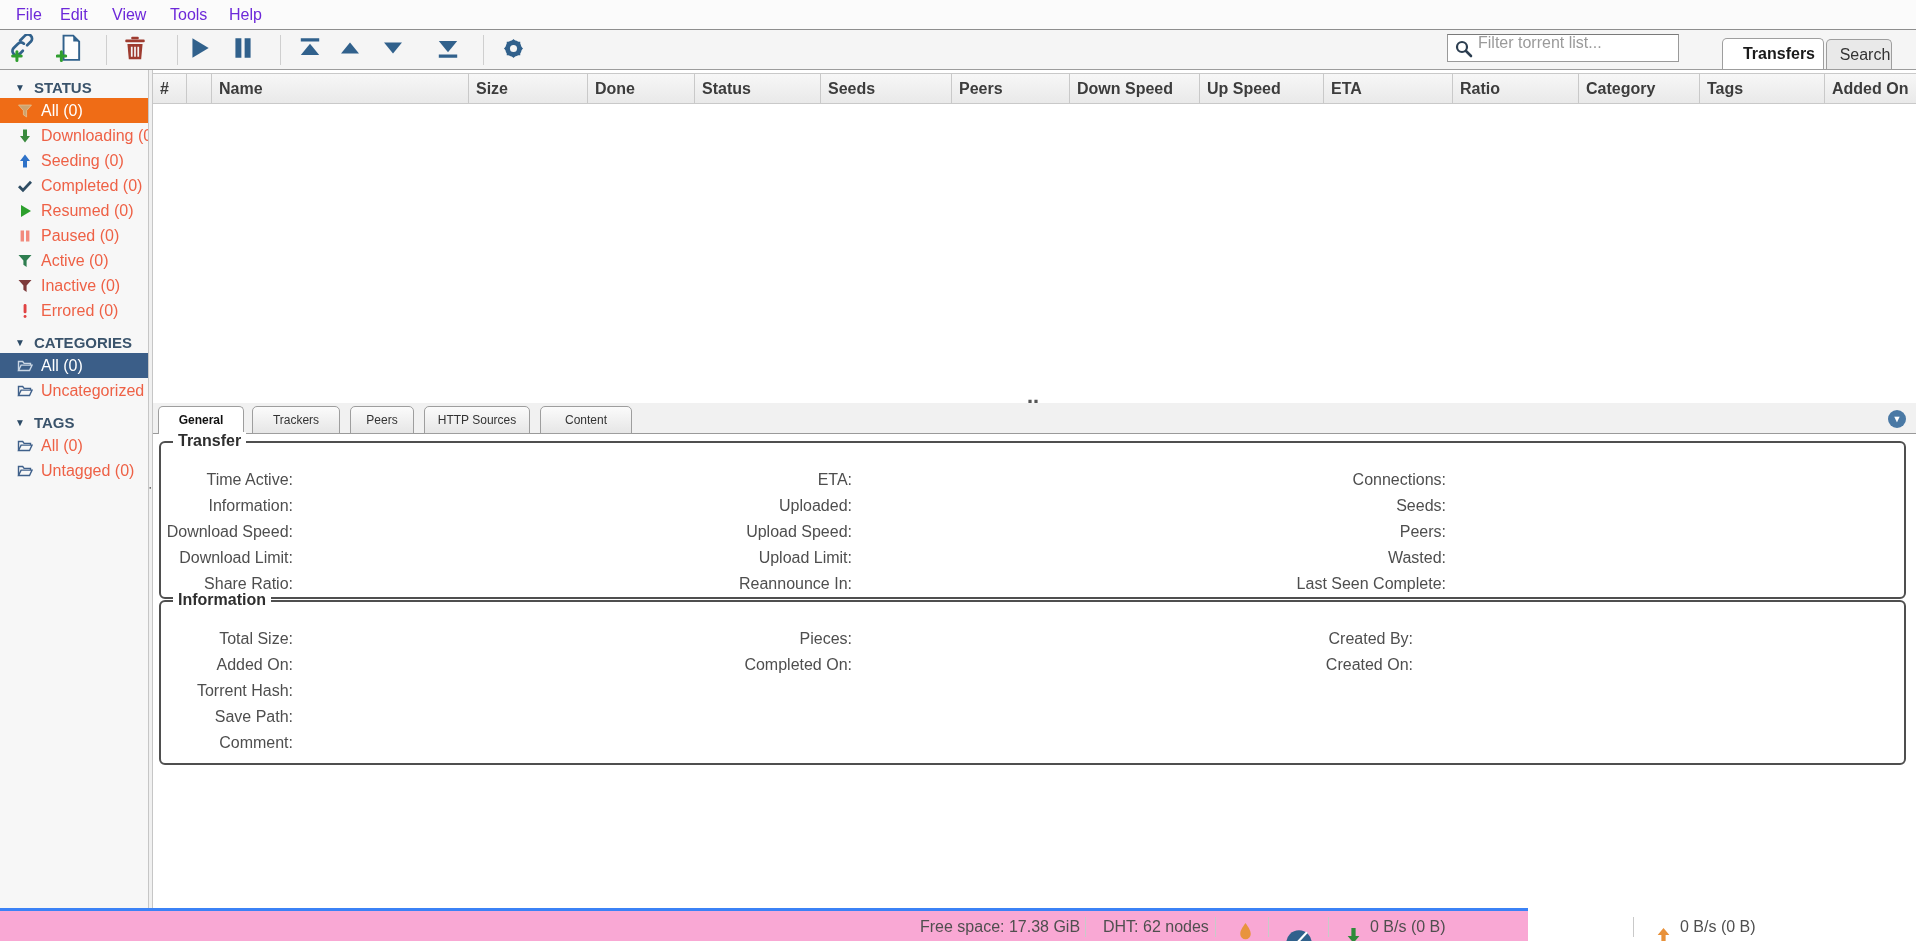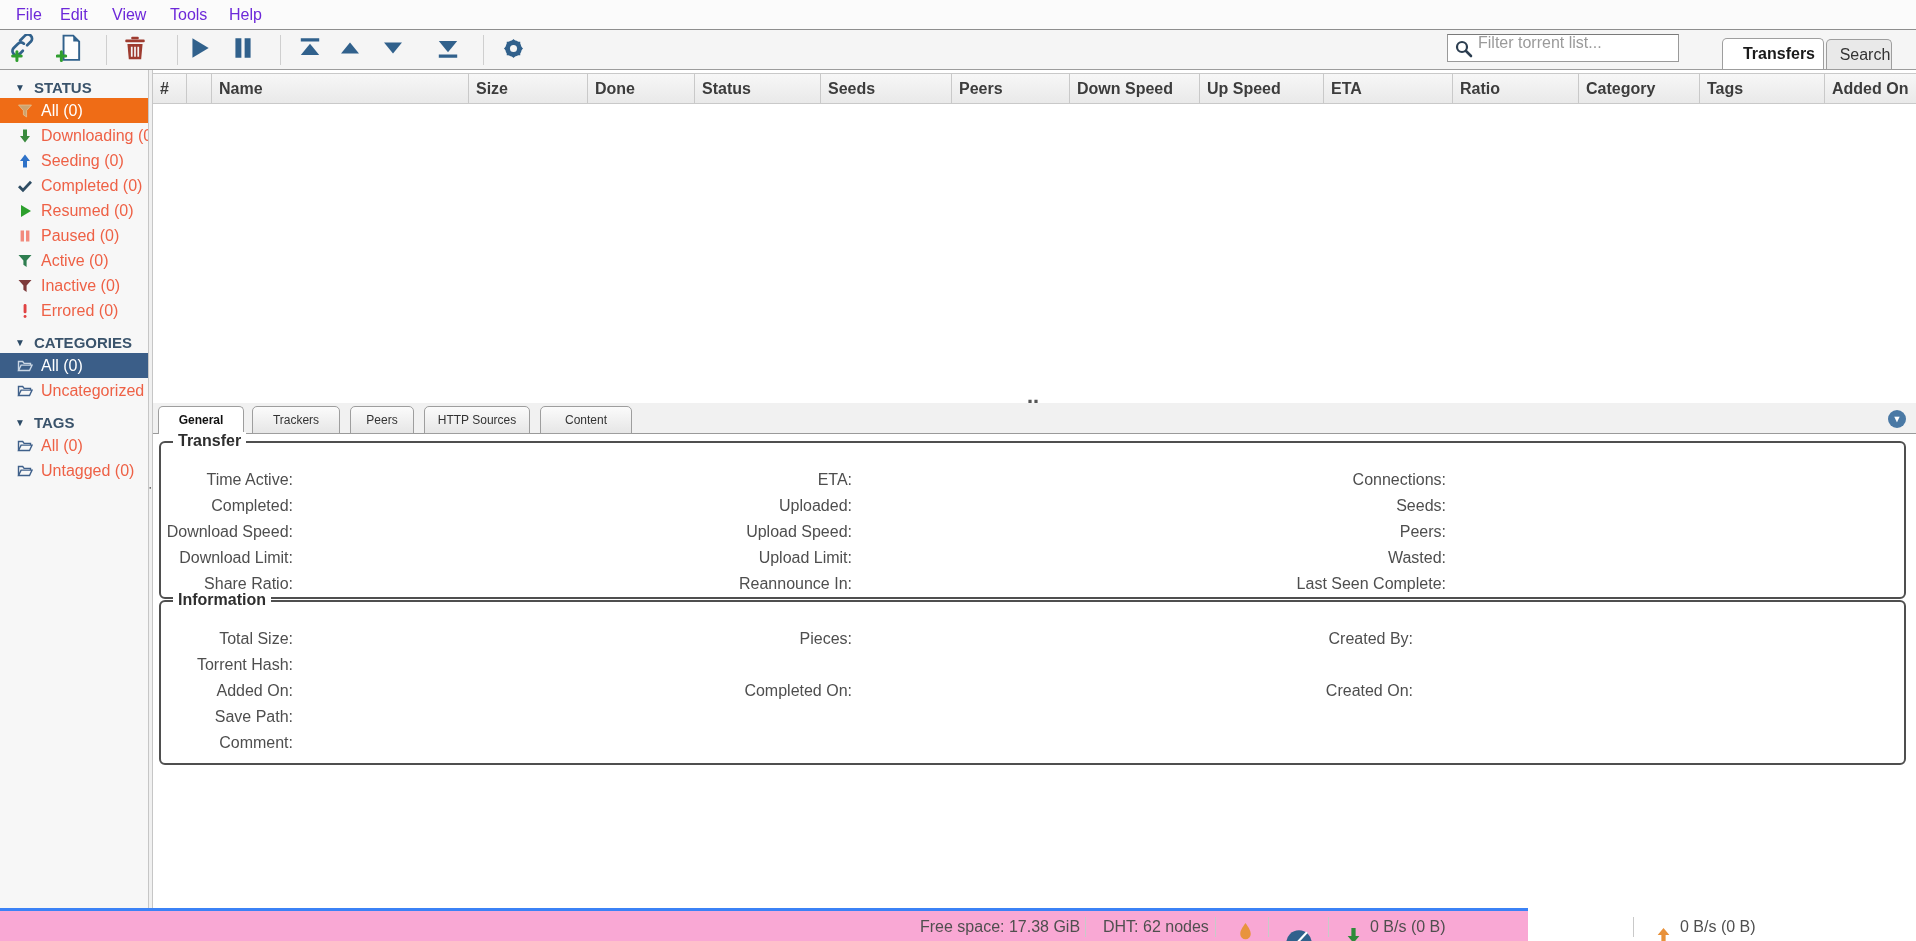--- a/index.html
+++ b/index.html
@@ -338,21 +338,21 @@
     <div class="panelcontent">
       <div class="fbox transfer">
         <div class="flegend">Transfer</div>
         <div class="frows">
           <div class="frow">
             <span class="c1">Time Active:</span>
             <span class="c2">ETA:</span>
             <span class="c3">Connections:</span>
           </div>
           <div class="frow">
-            <span class="c1">Completed:</span>
+            <span class="c1">Information:</span>
             <span class="c2">Uploaded:</span>
             <span class="c3">Seeds:</span>
           </div>
           <div class="frow">
             <span class="c1">Download Speed:</span>
             <span class="c2">Upload Speed:</span>
             <span class="c3">Peers:</span>
           </div>
           <div class="frow">
             <span class="c1">Download Limit:</span>
@@ -369,26 +369,26 @@
 
       <div class="fbox information">
         <div class="flegend">Information</div>
         <div class="frows">
           <div class="frow">
             <span class="c1">Total Size:</span>
             <span class="c2">Pieces:</span>
             <span class="c3">Created By:</span>
           </div>
           <div class="frow">
-            <span class="c1">Torrent Hash:</span>
-          </div>
-          <div class="frow">
             <span class="c1">Added On:</span>
             <span class="c2">Completed On:</span>
             <span class="c3">Created On:</span>
+          </div>
+          <div class="frow">
+            <span class="c1">Torrent Hash:</span>
           </div>
           <div class="frow">
             <span class="c1">Save Path:</span>
           </div>
           <div class="frow">
             <span class="c1">Comment:</span>
           </div>
         </div>
       </div>
     </div>

